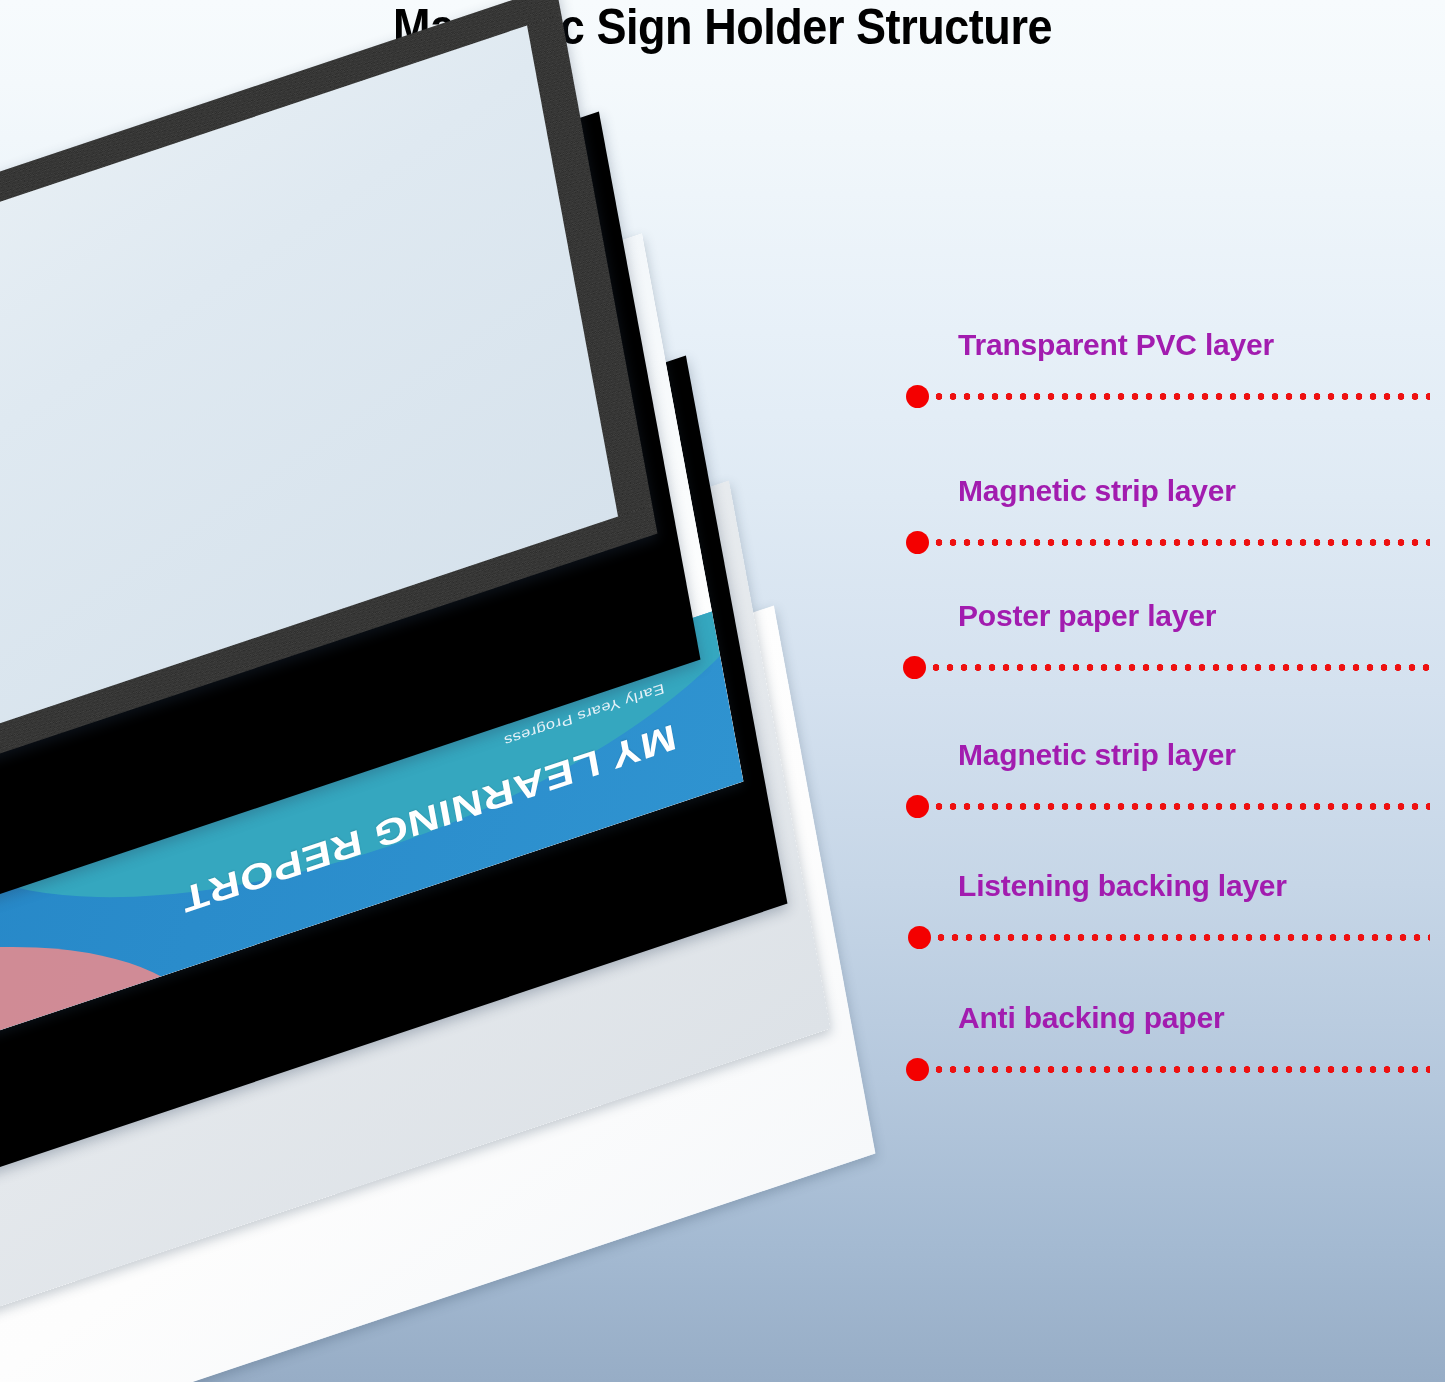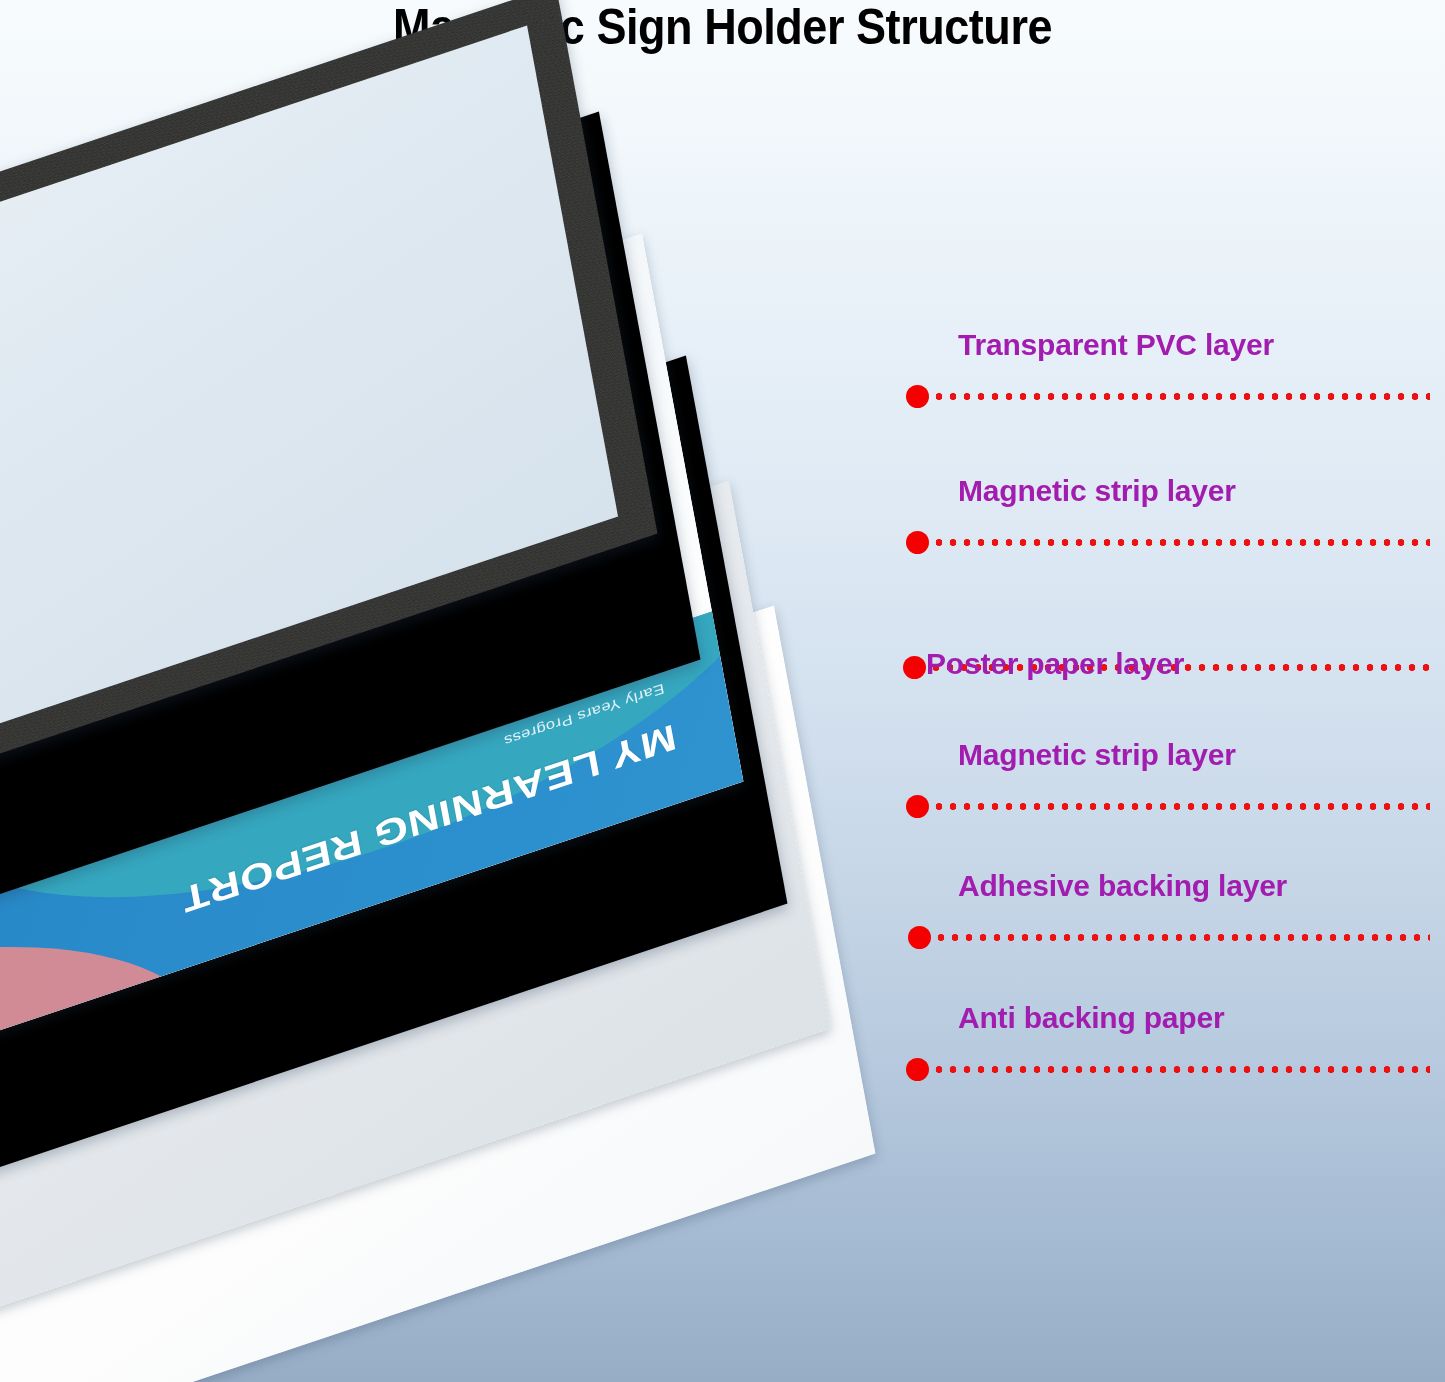--- a/index.html
+++ b/index.html
@@ -279,16 +279,16 @@
 
 <div class="leader" style="left:932px; top:393px;  width:498px;"></div>
 <div class="leader" style="left:932px; top:539px;  width:498px;"></div>
 <div class="leader" style="left:929px; top:664px;  width:501px;"></div>
 <div class="leader" style="left:932px; top:803px;  width:498px;"></div>
 <div class="leader" style="left:934px; top:934px;  width:496px;"></div>
 <div class="leader" style="left:932px; top:1066px; width:498px;"></div>
 
 <div class="lbl" style="left:958px; top:328px;">Transparent PVC layer</div>
 <div class="lbl" style="left:958px; top:474px;">Magnetic strip layer</div>
-<div class="lbl" style="left:926px; top:599px;margin-top:48px;">Poster paper layer</div>
+<div class="lbl" style="left:958px; top:599px;">Poster paper layer</div>
 <div class="lbl" style="left:958px; top:738px;">Magnetic strip layer</div>
-<div class="lbl" style="left:958px; top:869px;">Adhesive backing layer</div>
+<div class="lbl" style="left:958px; top:869px;">Listening backing layer</div>
 <div class="lbl" style="left:958px; top:1001px;">Anti backing paper</div>
 
 </body></html>

